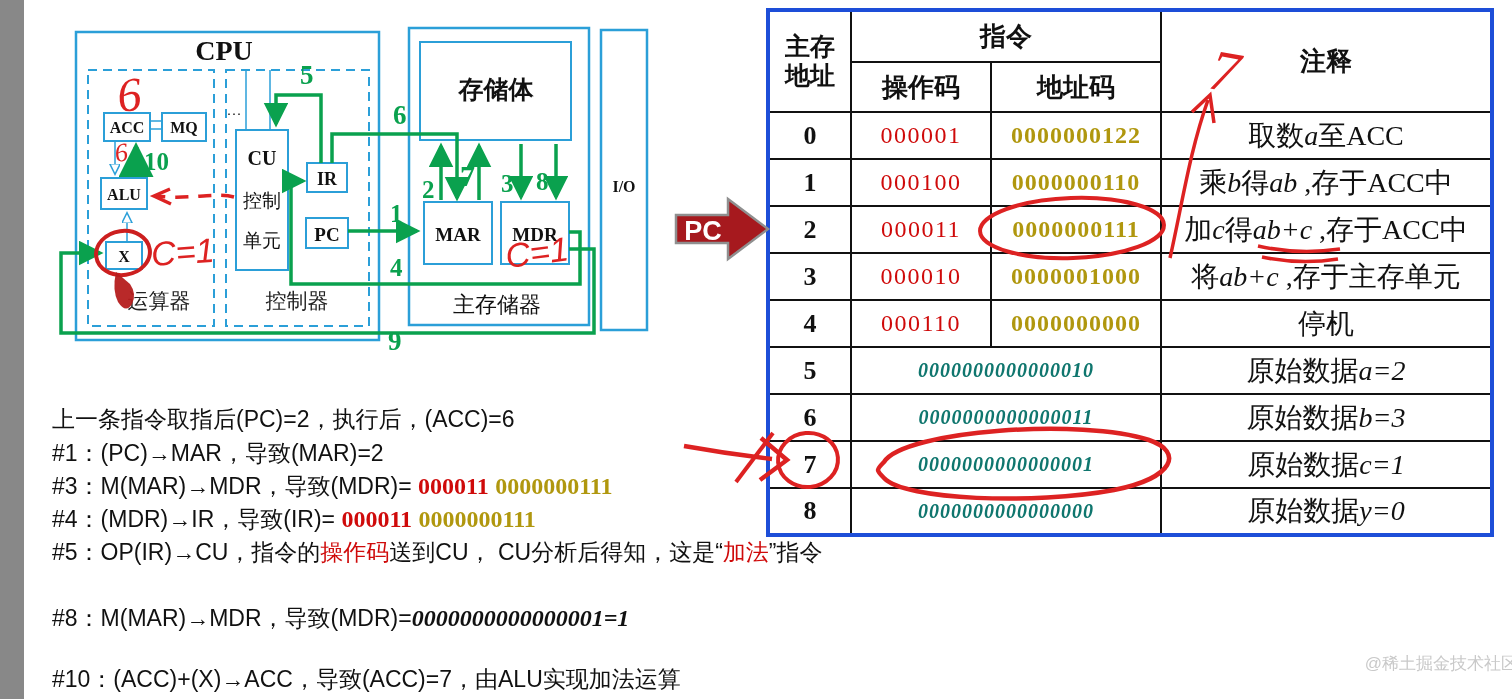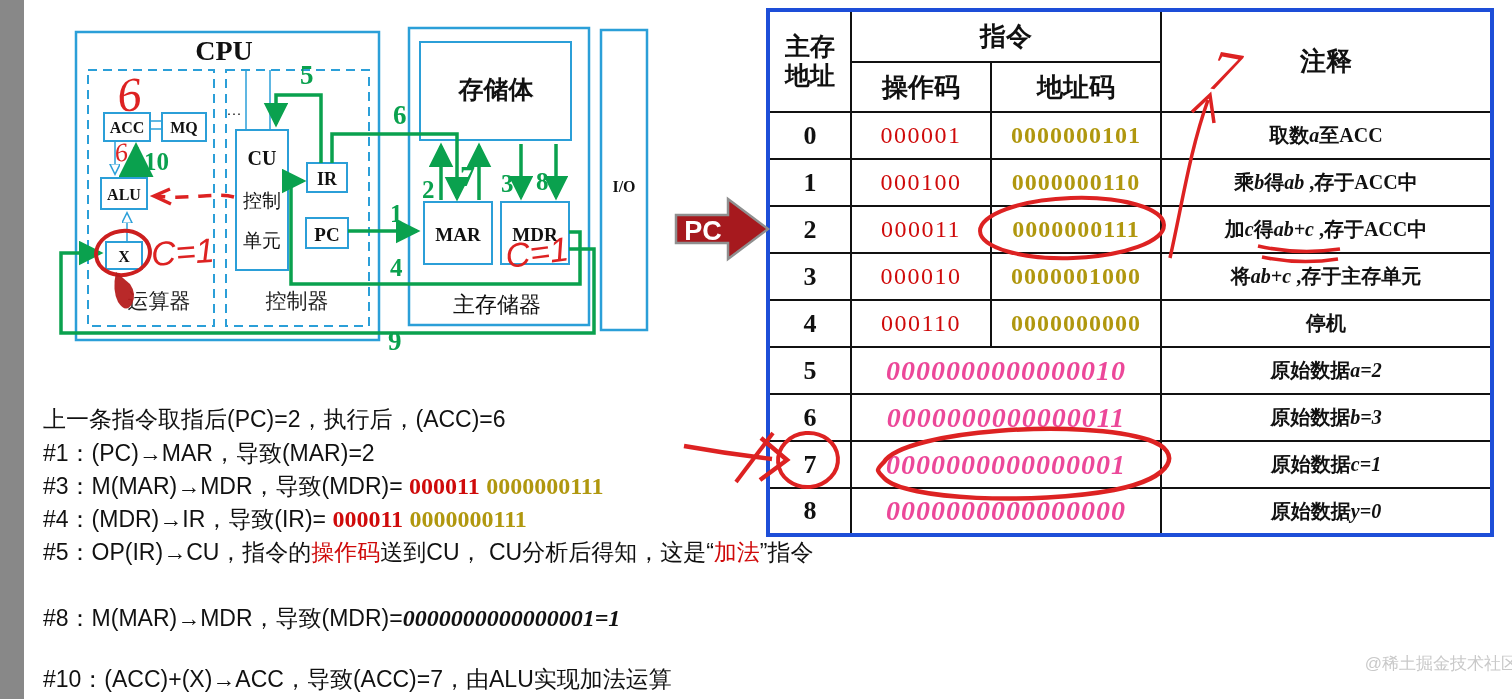--- a/index.html
+++ b/index.html
@@ -27,27 +27,27 @@
   .col-ac   { width:170px; }
   .col-cm   { width:331px; }
   .hrow1 { height:52px; }
   .hrow2 { height:50px; }
   .drow  { height:47px; }
   .hd { font-weight:700; font-size:26px; }
   .hd-addr { font-weight:700; font-size:25px; line-height:1.15; }
   .addr-cell { font-weight:700; font-size:26px; }
   .op-cell { color:#cf0a0a; font-weight:400; font-size:24px; letter-spacing:1.5px; }
   .ac-cell { color:#b0970e; font-weight:700; font-size:24px; letter-spacing:1px; }
-  .data-cell { color:#ec4899; font-weight:700; font-style:italic; font-size:28px; letter-spacing:1px; }
-  .cm-cell { font-weight:700; font-size:20px; }
+  .data-cell { color:#0f766e; font-weight:700; font-style:italic; font-size:20px; letter-spacing:1px; }
+  .cm-cell { font-weight:400; font-size:28px; }
   .cm-em { font-style:italic; font-family:"Liberation Serif", serif; }
   .cm-underline { position:relative; }
 
   
-  .note-line { position:absolute; left:19px; font-size:23px; color:#111; white-space:pre; font-weight:500; }
+  .note-line { position:absolute; left:28px; font-size:23px; color:#111; white-space:pre; font-weight:500; }
   .note-red   { color:#cf0a0a; }
   .note-red-b { color:#cf0a0a; font-weight:700; font-family:"Liberation Serif", serif; font-size:24px; }
   .note-olive   { color:#b0970e; }
   .note-olive-b { color:#b0970e; font-weight:700; font-family:"Liberation Serif", serif; font-size:24px; }
   .note-bin { font-weight:700; font-style:italic; font-family:"Liberation Serif", serif; font-size:24px;text-align:center; }
 
   
   #watermark { position:absolute; right:18px; bottom:24px; color:#c9c9c9; font-size:17px; }
 
   
@@ -165,21 +165,21 @@
       <td rowspan="2" class="hd">注释</td>
     </tr>
     <tr class="hrow2">
       <td class="hd">操作码</td>
       <td class="hd">地址码</td>
     </tr>
 
     <tr class="drow">
       <td class="addr-cell">0</td>
       <td class="op-cell">000001</td>
-      <td class="ac-cell">0000000101</td>
+      <td class="ac-cell">0000000122</td>
       <td class="cm-cell"><span>取数</span><span class="cm-em">a</span><span>至ACC</span></td>
     </tr>
     <tr class="drow">
       <td class="addr-cell">1</td>
       <td class="op-cell">000100</td>
       <td class="ac-cell">0000000110</td>
       <td class="cm-cell"><span>乘</span><span class="cm-em">b</span><span>得</span><span class="cm-em">ab</span><span> ,存于ACC中</span></td>
     </tr>
     <tr class="drow">
       <td class="addr-cell">2</td>

